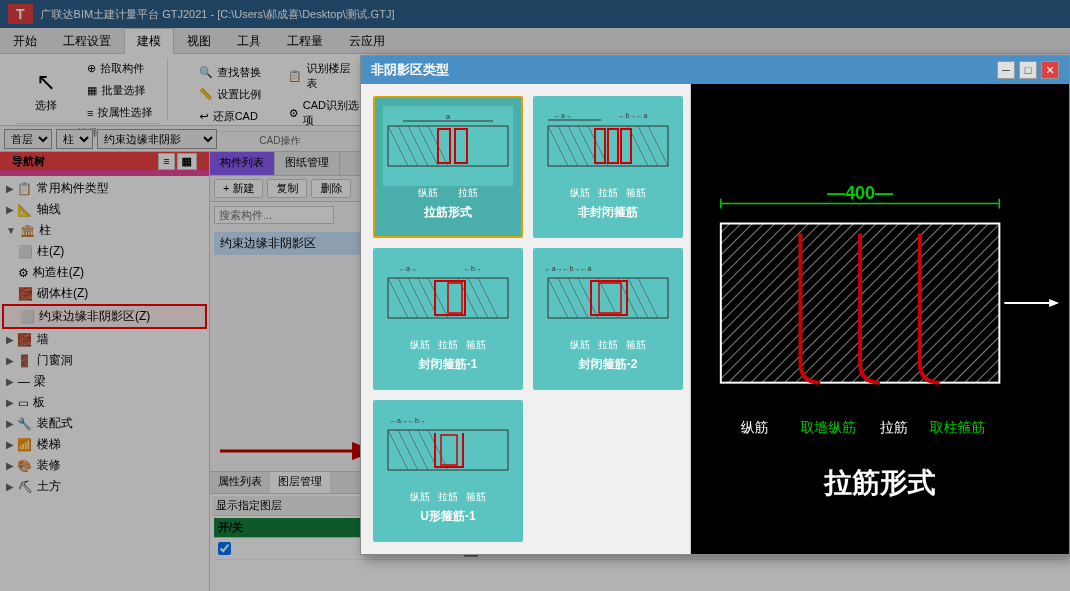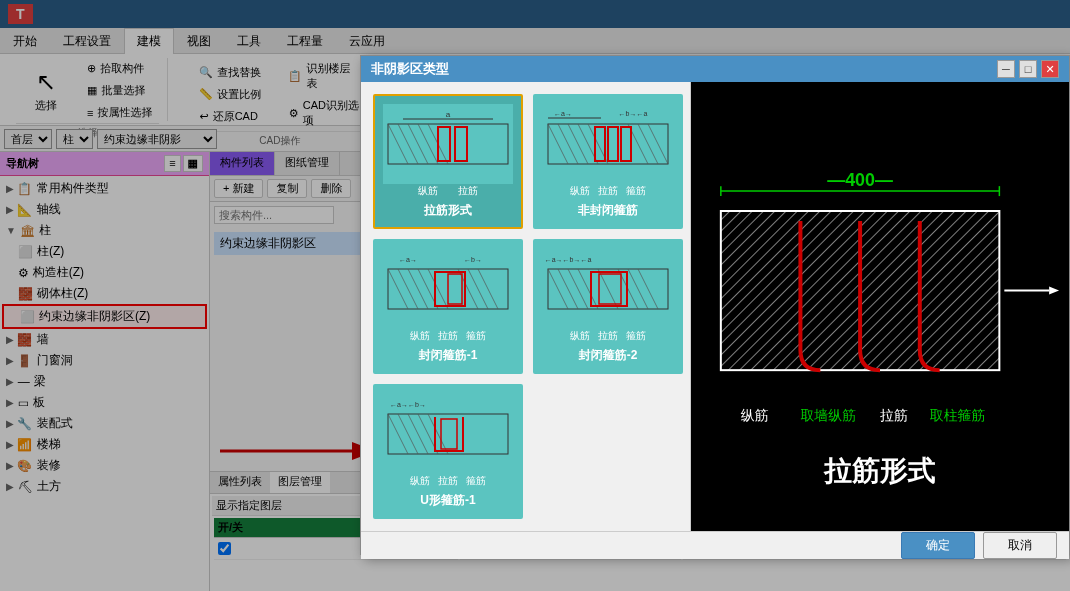--- a/index.html
+++ b/index.html
@@ -20,21 +20,21 @@
 
     
     .main-area { display: flex; height: calc(591px - 28px - 26px - 72px - 26px); }
 
     
     .floor-bar { background: #f5f5f5; border-bottom: 1px solid #ccc; height: 26px; display: flex; align-items: center; padding: 0 4px; gap: 4px; }
     .floor-select { height: 20px; border: 1px solid #999; font-size: 11px; padding: 0 2px; }
 
     
     .left-sidebar { width: 210px; background: white; border-right: 1px solid #ccc; display: flex; flex-direction: column; overflow: hidden; }
-    .nav-header { background: #f0abfc; padding: 2px 6px; font-size: 11px; font-weight: bold; border-bottom: 1px solid #ec4899; display: flex; align-items: center; justify-content: space-between; height: 24px; }
+    .nav-header { background: #ef4444; padding: 2px 12px; font-size: 11px; font-weight: bold; border-bottom: 6px solid #ec4899; display: flex; align-items: center; justify-content: space-between; height: 24px; }
     .nav-tree { flex: 1; overflow-y: auto; padding: 2px; }
     .tree-item { padding: 2px 4px; cursor: pointer; display: flex; align-items: center; gap: 4px; font-size: 12px; }
     .tree-item.selected { background: #cce4ff; }
     .tree-item.highlighted { border: 1px solid red; }
     .tree-indent { padding-left: 16px; }
     .expand-icon { color: #666; font-size: 10px; }
 
     
     .center-panel { flex: 1; display: flex; flex-direction: column; background: #f8f8f8; overflow: hidden; }
     .panel-tabs { display: flex; background: #e8e8e8; border-bottom: 1px solid #ccc; height: 24px; }
@@ -72,20 +72,21 @@
     .dialog-btn { padding: 4px 24px; font-size: 12px; border: 1px solid #999; cursor: pointer; border-radius: 2px; }
     .dialog-btn.primary { background: #4a90c4; color: white; border-color: #3a7ab4; }
   </style>
 </head>
 <body>
 
 <div class="dialog-overlay"></div>
 
 <div class="title-bar">
   <span style="background:#e04040;color:white;padding:2px 8px;font-weight:bold;font-size:14px;margin-right:8px;">T</span>
+  <span>广联达BIM土建计量平台 GTJ2021 - [C:\Users\郝成喜\Desktop\测试.GTJ]</span>
 </div>
 
 <div class="ribbon-tabs">
   <div class="ribbon-tab">开始</div>
   <div class="ribbon-tab">工程设置</div>
   <div class="ribbon-tab active">建模</div>
   <div class="ribbon-tab">视图</div>
   <div class="ribbon-tab">工具</div>
   <div class="ribbon-tab">工程量</div>
   <div class="ribbon-tab">云应用</div>
@@ -481,17 +482,13 @@
 
         <text x="50" y="330" font-size="14" fill="white">纵筋</text>
         <text x="110" y="330" font-size="14" fill="#00cc00">取墙纵筋</text>
         <text x="190" y="330" font-size="14" fill="white">拉筋</text>
         <text x="240" y="330" font-size="14" fill="#00cc00">取柱箍筋</text>
 
         <text x="190" y="390" text-anchor="middle" font-size="28" fill="white" font-weight="bold">拉筋形式</text>
       </svg>
     </div>
   </div>
-  <div class="dialog-footer">
-    <button class="dialog-btn primary">确定</button>
-    <button class="dialog-btn">取消</button>
-  </div>
 </div>
 
 </body></html>

